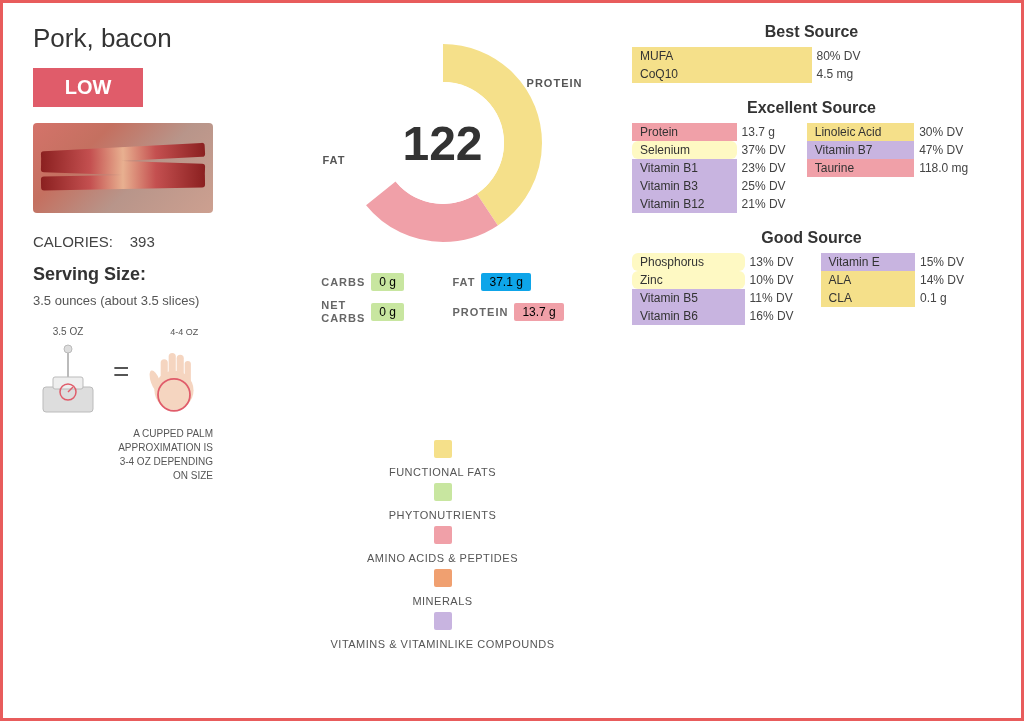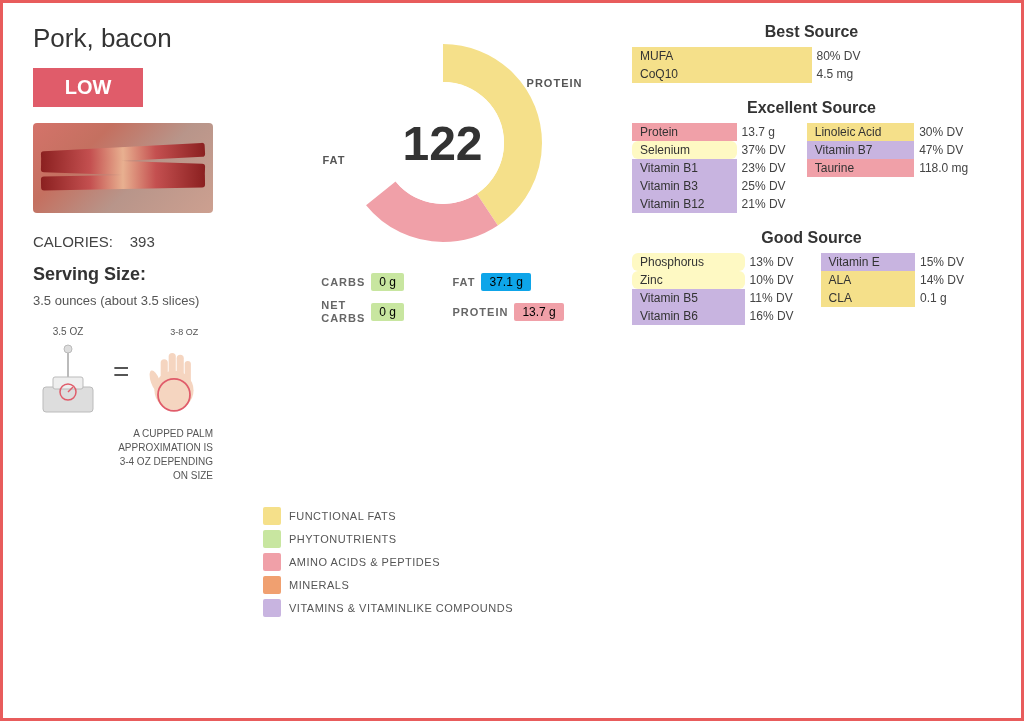--- a/index.html
+++ b/index.html
@@ -175,20 +175,21 @@
       padding-top: 10px;
     }
 
     .legend-item {
       display: flex;
       align-items: center;
       gap: 8px;
       font-size: 11px;
       color: #555;
       letter-spacing: 0.5px;
+      flex-direction: column;
     }
 
     .legend-swatch {
       width: 18px;
       height: 18px;
       border-radius: 2px;
       flex-shrink: 0;
     }
 
     
@@ -302,21 +303,21 @@
           <line x1="35" y1="15" x2="35" y2="40" stroke="#bbb" stroke-width="2"></line>
           <circle cx="35" cy="12" r="4" fill="#ddd" stroke="#bbb" stroke-width="1"></circle>
           <circle cx="35" cy="55" r="8" fill="none" stroke="#e05c6a" stroke-width="1.5"></circle>
           <line x1="35" y1="55" x2="40" y2="50" stroke="#e05c6a" stroke-width="1.5"></line>
         </svg>
       </div>
 
       <div class="equals-sign">=</div>
 
       <div class="serving-row">
-        <div class="oz-label arrow-label" style="margin-left:20px">3-8 OZ</div>
+        <div class="oz-label arrow-label" style="margin-left:20px">4-4 OZ</div>
 
         <svg class="hand-svg" viewBox="0 0 70 90">
 
           <ellipse cx="35" cy="60" rx="22" ry="22" fill="#f5d5c0"></ellipse>
 
           <rect x="20" y="25" width="8" height="35" rx="4" fill="#f5d5c0"></rect>
           <rect x="29" y="18" width="8" height="40" rx="4" fill="#f5d5c0"></rect>
           <rect x="38" y="20" width="8" height="38" rx="4" fill="#f5d5c0"></rect>
           <rect x="47" y="27" width="7" height="32" rx="3.5" fill="#f5d5c0"></rect>
 

